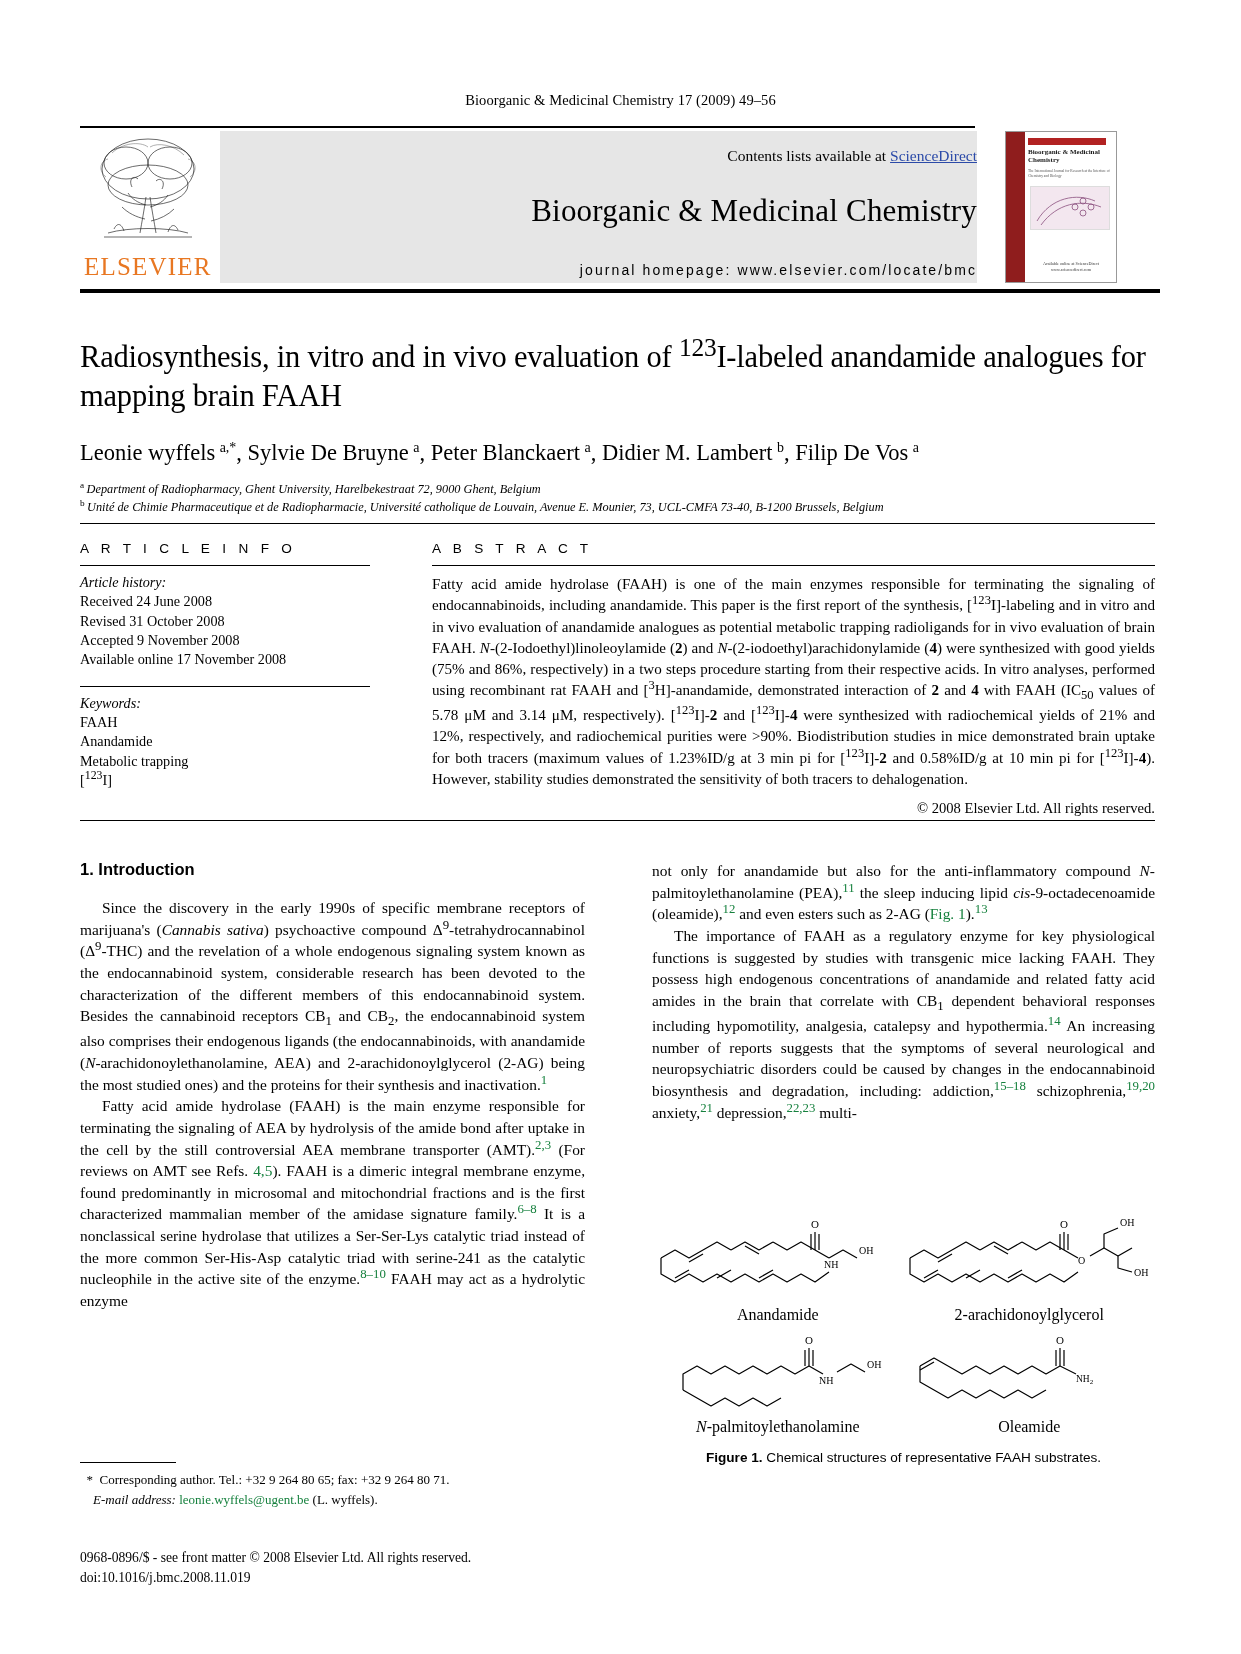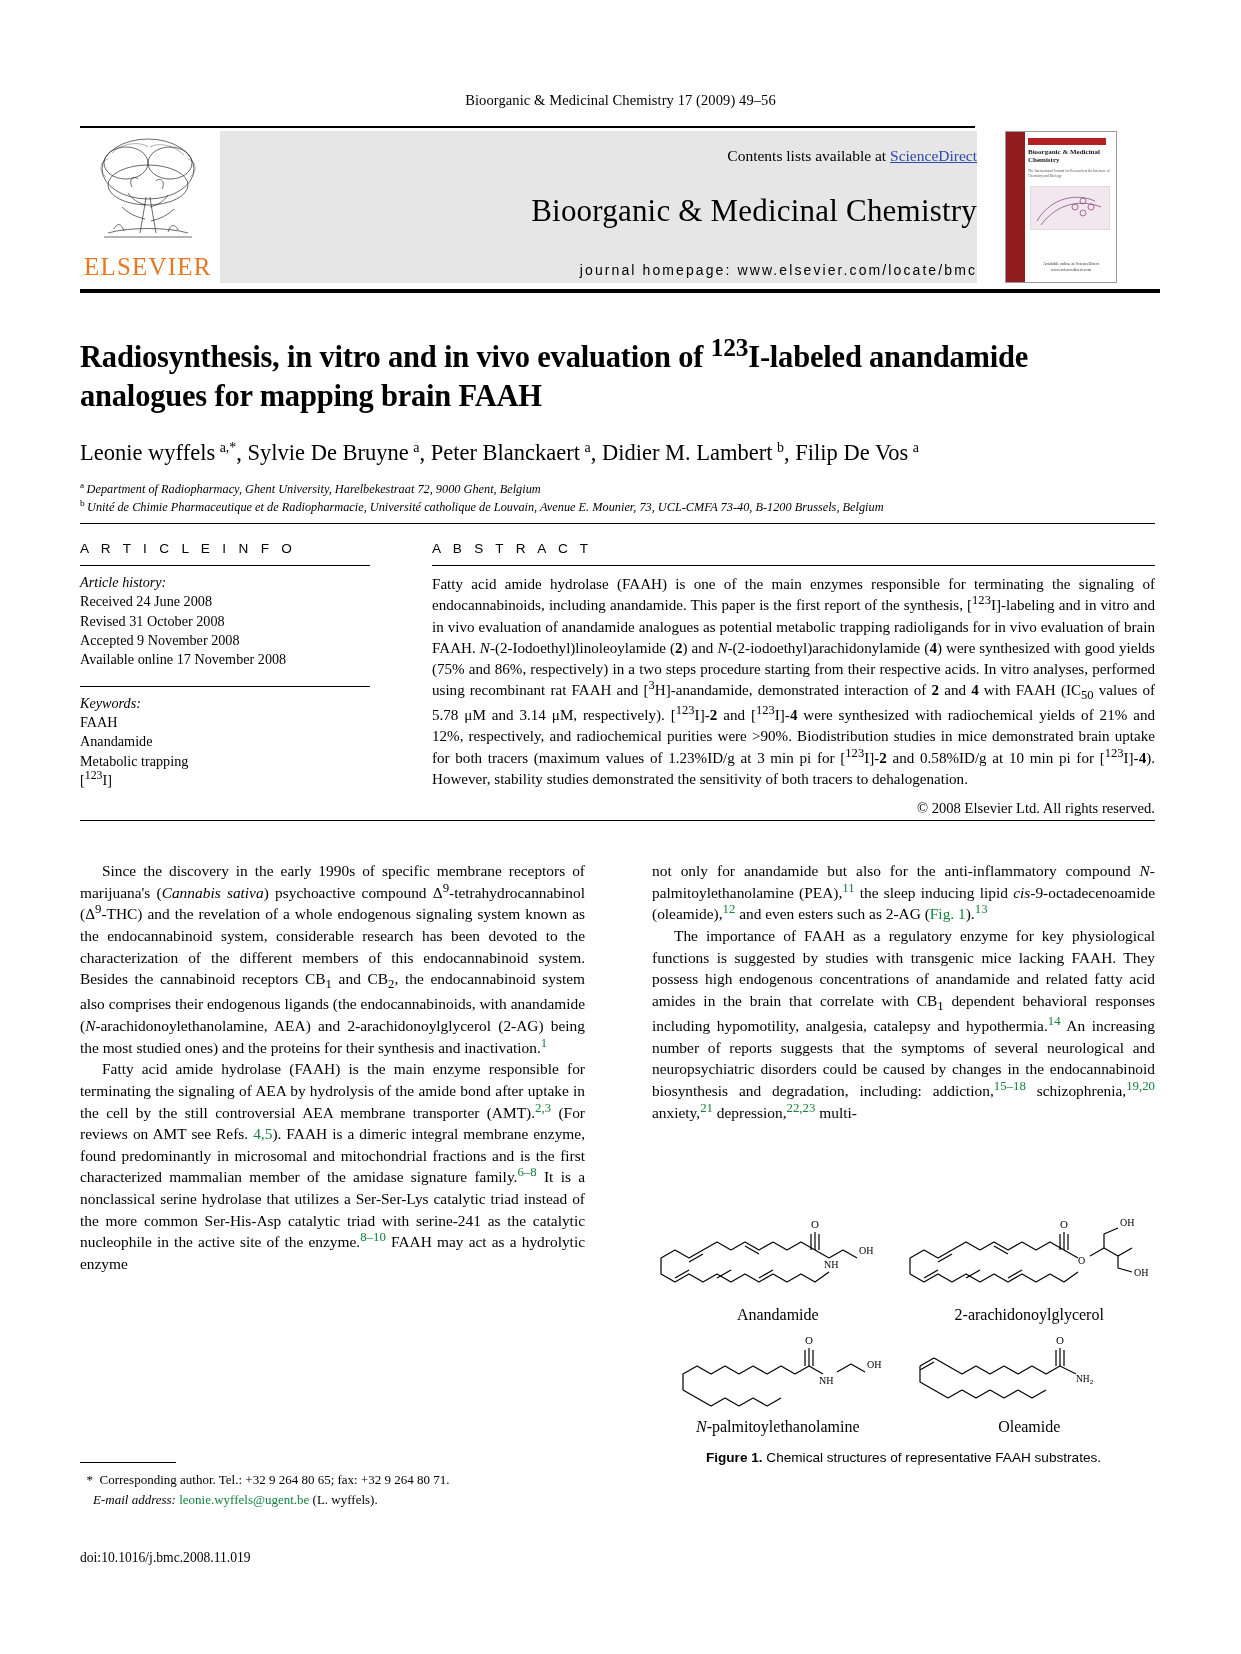--- a/index.html
+++ b/index.html
@@ -122,21 +122,21 @@
   .rule-bottom-thick {
     border-top: 4px solid #000;
     width: 1080px;
     margin-top: 6px;
   }
 
   
   .title-block { position: absolute; left: 80px; top: 338px; width: 1075px; }
   .paper-title {
     font-size: 30.5px;
-    font-weight: bold;
+    font-weight: normal;
     line-height: 1.28;
     letter-spacing: -.2px;
     margin: 0;
   }
   .authors {
     font-size: 22.5px;
     margin-top: 22px;
     line-height: 1.3;
   }
   sup.aff { font-size: .62em; }
@@ -346,20 +346,21 @@
   </div>
 
   <div class="abs-col">
     <div class="sec-head">A B S T R A C T</div>
     <div class="thin-rule"></div>
     <div class="abs-text">Fatty acid amide hydrolase (FAAH) is one of the main enzymes responsible for terminating the signaling of endocannabinoids, including anandamide. This paper is the first report of the synthesis, [<sup>123</sup>I]-labeling and in vitro and in vivo evaluation of anandamide analogues as potential metabolic trapping radioligands for in vivo evaluation of brain FAAH. <i>N</i>-(2-Iodoethyl)linoleoylamide (<b>2</b>) and <i>N</i>-(2-iodoethyl)arachidonylamide (<b>4</b>) were synthesized with good yields (75% and 86%, respectively) in a two steps procedure starting from their respective acids. In vitro analyses, performed using recombinant rat FAAH and [<sup>3</sup>H]-anandamide, demonstrated interaction of <b>2</b> and <b>4</b> with FAAH (IC<sub>50</sub> values of 5.78 μM and 3.14 μM, respectively). [<sup>123</sup>I]-<b>2</b> and [<sup>123</sup>I]-<b>4</b> were synthesized with radiochemical yields of 21% and 12%, respectively, and radiochemical purities were &gt;90%. Biodistribution studies in mice demonstrated brain uptake for both tracers (maximum values of 1.23%ID/g at 3 min pi for [<sup>123</sup>I]-<b>2</b> and 0.58%ID/g at 10 min pi for [<sup>123</sup>I]-<b>4</b>). However, stability studies demonstrated the sensitivity of both tracers to dehalogenation.</div>
     <div class="copyright">© 2008 Elsevier Ltd. All rights reserved.</div>
   </div>
 
   <div class="col-left">
+    <h2 class="section-head">1.  Introduction</h2>
     <p class="body-par">Since the discovery in the early 1990s of specific membrane receptors of marijuana's (<i>Cannabis sativa</i>) psychoactive compound Δ<sup>9</sup>-tetrahydrocannabinol (Δ<sup>9</sup>-THC) and the revelation of a whole endogenous signaling system known as the endocannabinoid system, considerable research has been devoted to the characterization of the different members of this endocannabinoid system. Besides the cannabinoid receptors CB<sub>1</sub> and CB<sub>2</sub>, the endocannabinoid system also comprises their endogenous ligands (the endocannabinoids, with anandamide (<i>N</i>-arachidonoylethanolamine, AEA) and 2-arachidonoylglycerol (2-AG) being the most studied ones) and the proteins for their synthesis and inactivation.<sup class="cite">1</sup></p>
     <p class="body-par">Fatty acid amide hydrolase (FAAH) is the main enzyme responsible for terminating the signaling of AEA by hydrolysis of the amide bond after uptake in the cell by the still controversial AEA membrane transporter (AMT).<sup class="cite">2,3</sup> (For reviews on AMT see Refs. <span class="cite">4,5</span>). FAAH is a dimeric integral membrane enzyme, found predominantly in microsomal and mitochondrial fractions and is the first characterized mammalian member of the amidase signature family.<sup class="cite">6–8</sup> It is a nonclassical serine hydrolase that utilizes a Ser-Ser-Lys catalytic triad instead of the more common Ser-His-Asp catalytic triad with serine-241 as the catalytic nucleophile in the active site of the enzyme.<sup class="cite">8–10</sup> FAAH may act as a hydrolytic enzyme</p>
   </div>
 
   <div class="col-right">
     <p class="body-par no-indent">not only for anandamide but also for the anti-inflammatory compound <i>N</i>-palmitoylethanolamine (PEA),<sup class="cite">11</sup> the sleep inducing lipid <i>cis</i>-9-octadecenoamide (oleamide),<sup class="cite">12</sup> and even esters such as 2-AG (<span class="cite">Fig. 1</span>).<sup class="cite">13</sup></p>
     <p class="body-par">The importance of FAAH as a regulatory enzyme for key physiological functions is suggested by studies with transgenic mice lacking FAAH. They possess high endogenous concentrations of anandamide and related fatty acid amides in the brain that correlate with CB<sub>1</sub> dependent behavioral responses including hypomotility, analgesia, catalepsy and hypothermia.<sup class="cite">14</sup> An increasing number of reports suggests that the symptoms of several neurological and neuropsychiatric disorders could be caused by changes in the endocannabinoid biosynthesis and degradation, including: addiction,<sup class="cite">15–18</sup> schizophrenia,<sup class="cite">19,20</sup> anxiety,<sup class="cite">21</sup> depression,<sup class="cite">22,23</sup> multi-</p>
   </div>
 
   <div class="figure-box">
@@ -453,16 +454,17 @@
     <div class="fig-caption"><b>Figure 1.</b><span> Chemical structures of representative FAAH substrates.</span></div>
   </div>
 
   <div class="footnote-rule"></div>
   <div class="footnote">
     <div>&nbsp;&nbsp;<span>*</span>&nbsp;&nbsp;<span>Corresponding author. Tel.: +32 9 264 80 65; fax: +32 9 264 80 71.</span></div>
     <div>&nbsp;&nbsp;&nbsp;&nbsp;<span class="em">E-mail address:</span> <a href="#">leonie.wyffels@ugent.be</a> <span>(L. wyffels).</span></div>
   </div>
 
   <div class="imprint">
+    <div>0968-0896/$ - see front matter © 2008 Elsevier Ltd. All rights reserved.</div>
     <div>doi:10.1016/j.bmc.2008.11.019</div>
   </div>
 
 </div>
 
 </body></html>

